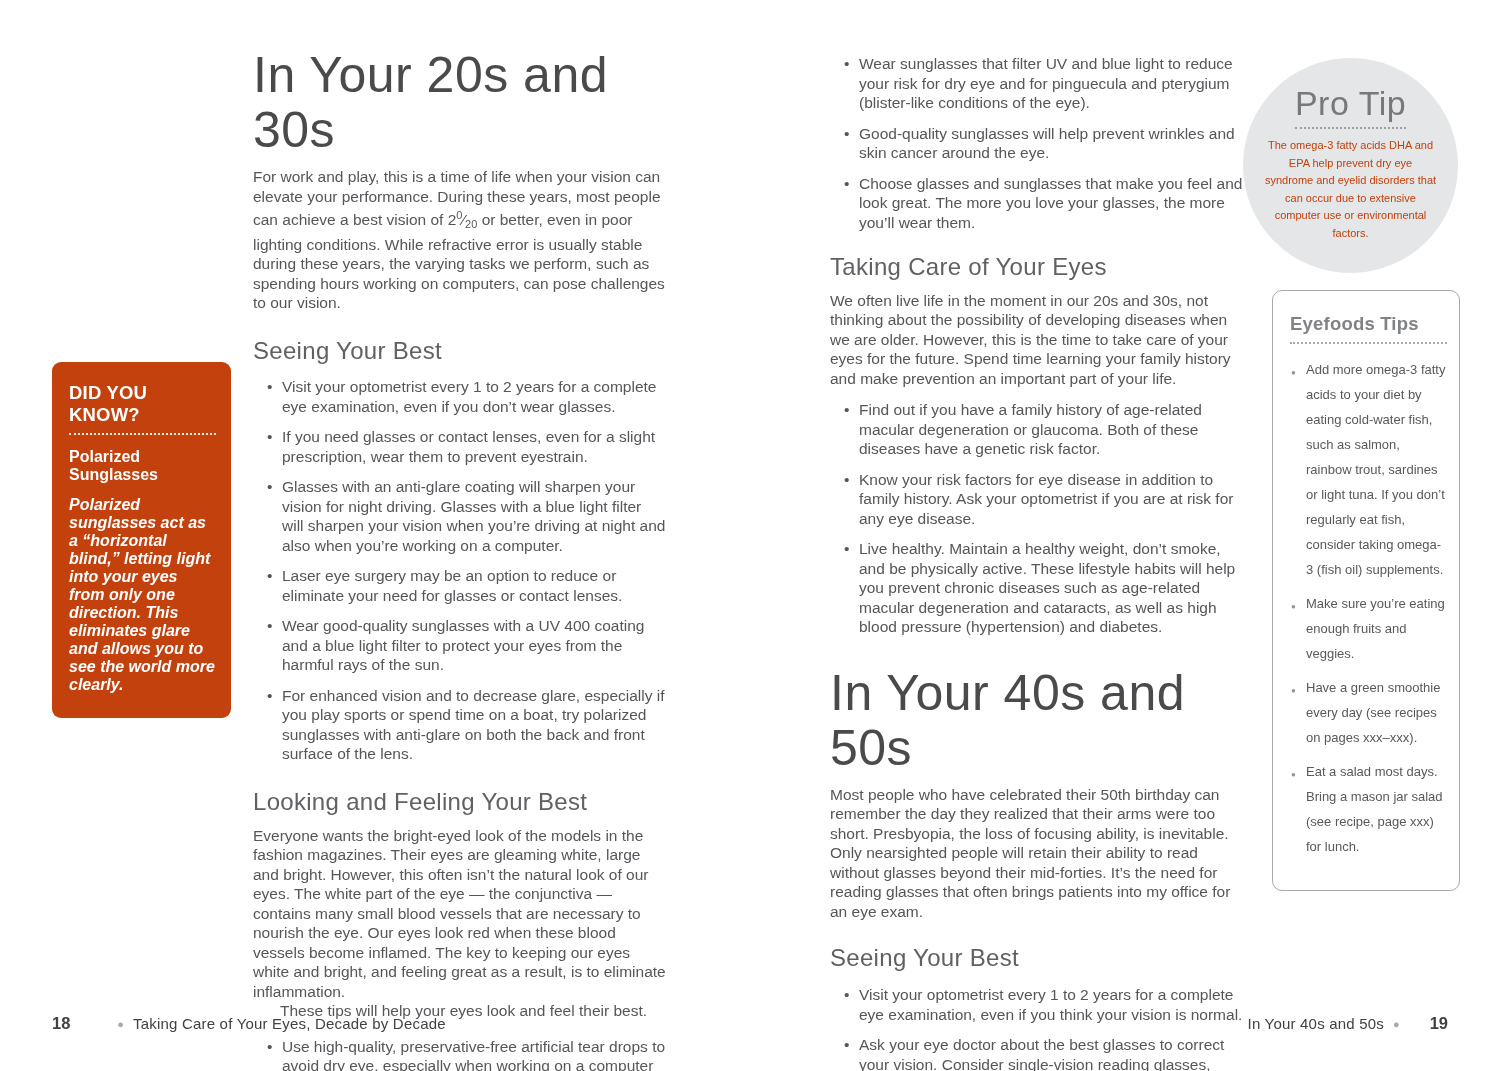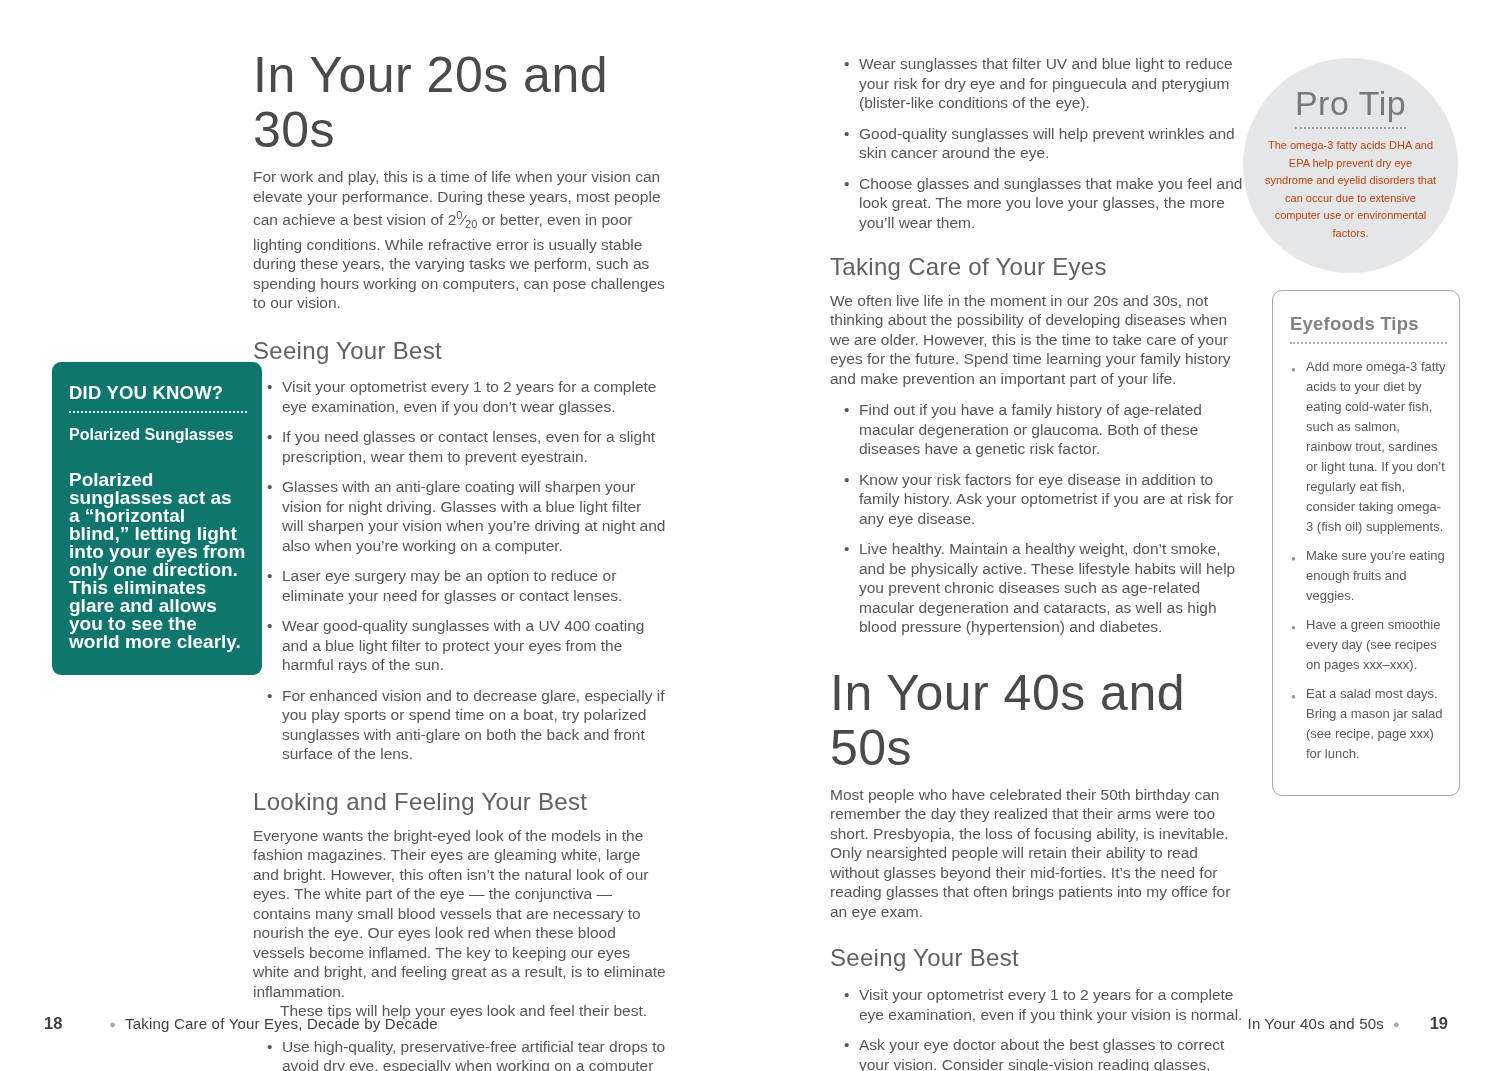--- a/index.html
+++ b/index.html
@@ -34,29 +34,29 @@
     content:"•"; position:absolute; left:-15px; top:0; color:#55565a;
   }
   .mt-sec { margin-top:24px; }
   .mt-gap { margin-top:22px; }
 
   sup.frac { font-size:11px; vertical-align:6px; }
   sub.frac { font-size:11px; vertical-align:-3px; }
 
   
   .didyouknow {
-    position:absolute; left:52px; top:362px; width:210px; box-sizing:border-box;
-    background:#0f766e; border-radius:9px; padding:20px 15px 24px 17px; color:#ffffff;
+    position:absolute; left:52px; top:362px; width:179px; box-sizing:border-box;
+    background:#c2410c; border-radius:9px; padding:20px 15px 24px 17px; color:#ffffff;
   }
   .dyk-header {
     font-size:18.5px; font-weight:bold; letter-spacing:0.2px;
     padding-bottom:7px; border-bottom:2px dotted #eceded;
   }
   .dyk-title { font-size:16px; font-weight:bold; line-height:1.15; margin-top:13px; }
-  .dyk-body  { font-size:19px; line-height:18px; font-weight:bold; margin-top:27px; }
+  .dyk-body  { font-size:16px; line-height:18px; font-weight:bold; margin-top:11px;font-style:italic; }
 
   
   .protip {
     position:absolute; left:1243px; top:58px; width:215px; height:215px;
     box-sizing:border-box; background:#e5e6e7; border-radius:50%;
     text-align:center; padding:26px 21px 0 21px;
   }
   .protip-title {
     display:inline-block; font-size:34px; font-weight:300; color:#77787b;
     letter-spacing:0.5px; padding-bottom:4px; border-bottom:2px dotted #9d9ea0;
@@ -68,33 +68,33 @@
     position:absolute; left:1272px; top:290px; width:188px; box-sizing:border-box;
     background:#ffffff; border:1.5px solid #a7a9ac; border-radius:10px;
     padding:22px 12px 22px 17px;
   }
   .eyefoods-title {
     font-size:18.5px; font-weight:bold; color:#808285; letter-spacing:0.2px;
     padding-bottom:7px; border-bottom:2px dotted #a7a9ac;
   }
   ul.tips { list-style:none; margin:13px 0 0 0; padding:0 0 0 16px; }
   ul.tips li {
-    position:relative; font-size:13px; line-height:20px;
+    position:relative; font-size:13px; line-height:25px;
     color:#58595b; margin-bottom:9px;
   }
   ul.tips li::before {
     content:"●"; position:absolute; left:-15px; top:3px; font-size:8px; color:#939598;
   }
 
   
   .footer {
     position:absolute; top:1014px; display:flex; align-items:center;
     font-size:15px; color:#414042;
   }
-  .footer-left  { left:44px;text-align:right; }
+  .footer-left  { left:52px;text-align:right; }
   .footer-right { right:52px; }
   .page-num { font-size:16.5px; font-weight:bold; }
   .footer-left .page-num  { margin-right:47px; }
   .footer-right .page-num { margin-left:30px; }
   .footer-dot { color:#a7a9ac; font-size:11px; margin:0 9px 0 0; }
   .footer-right .footer-dot { margin:0 0 0 9px; }
   .footer-label { letter-spacing:0.2px; }
 </style>
 </head>
 <body>

